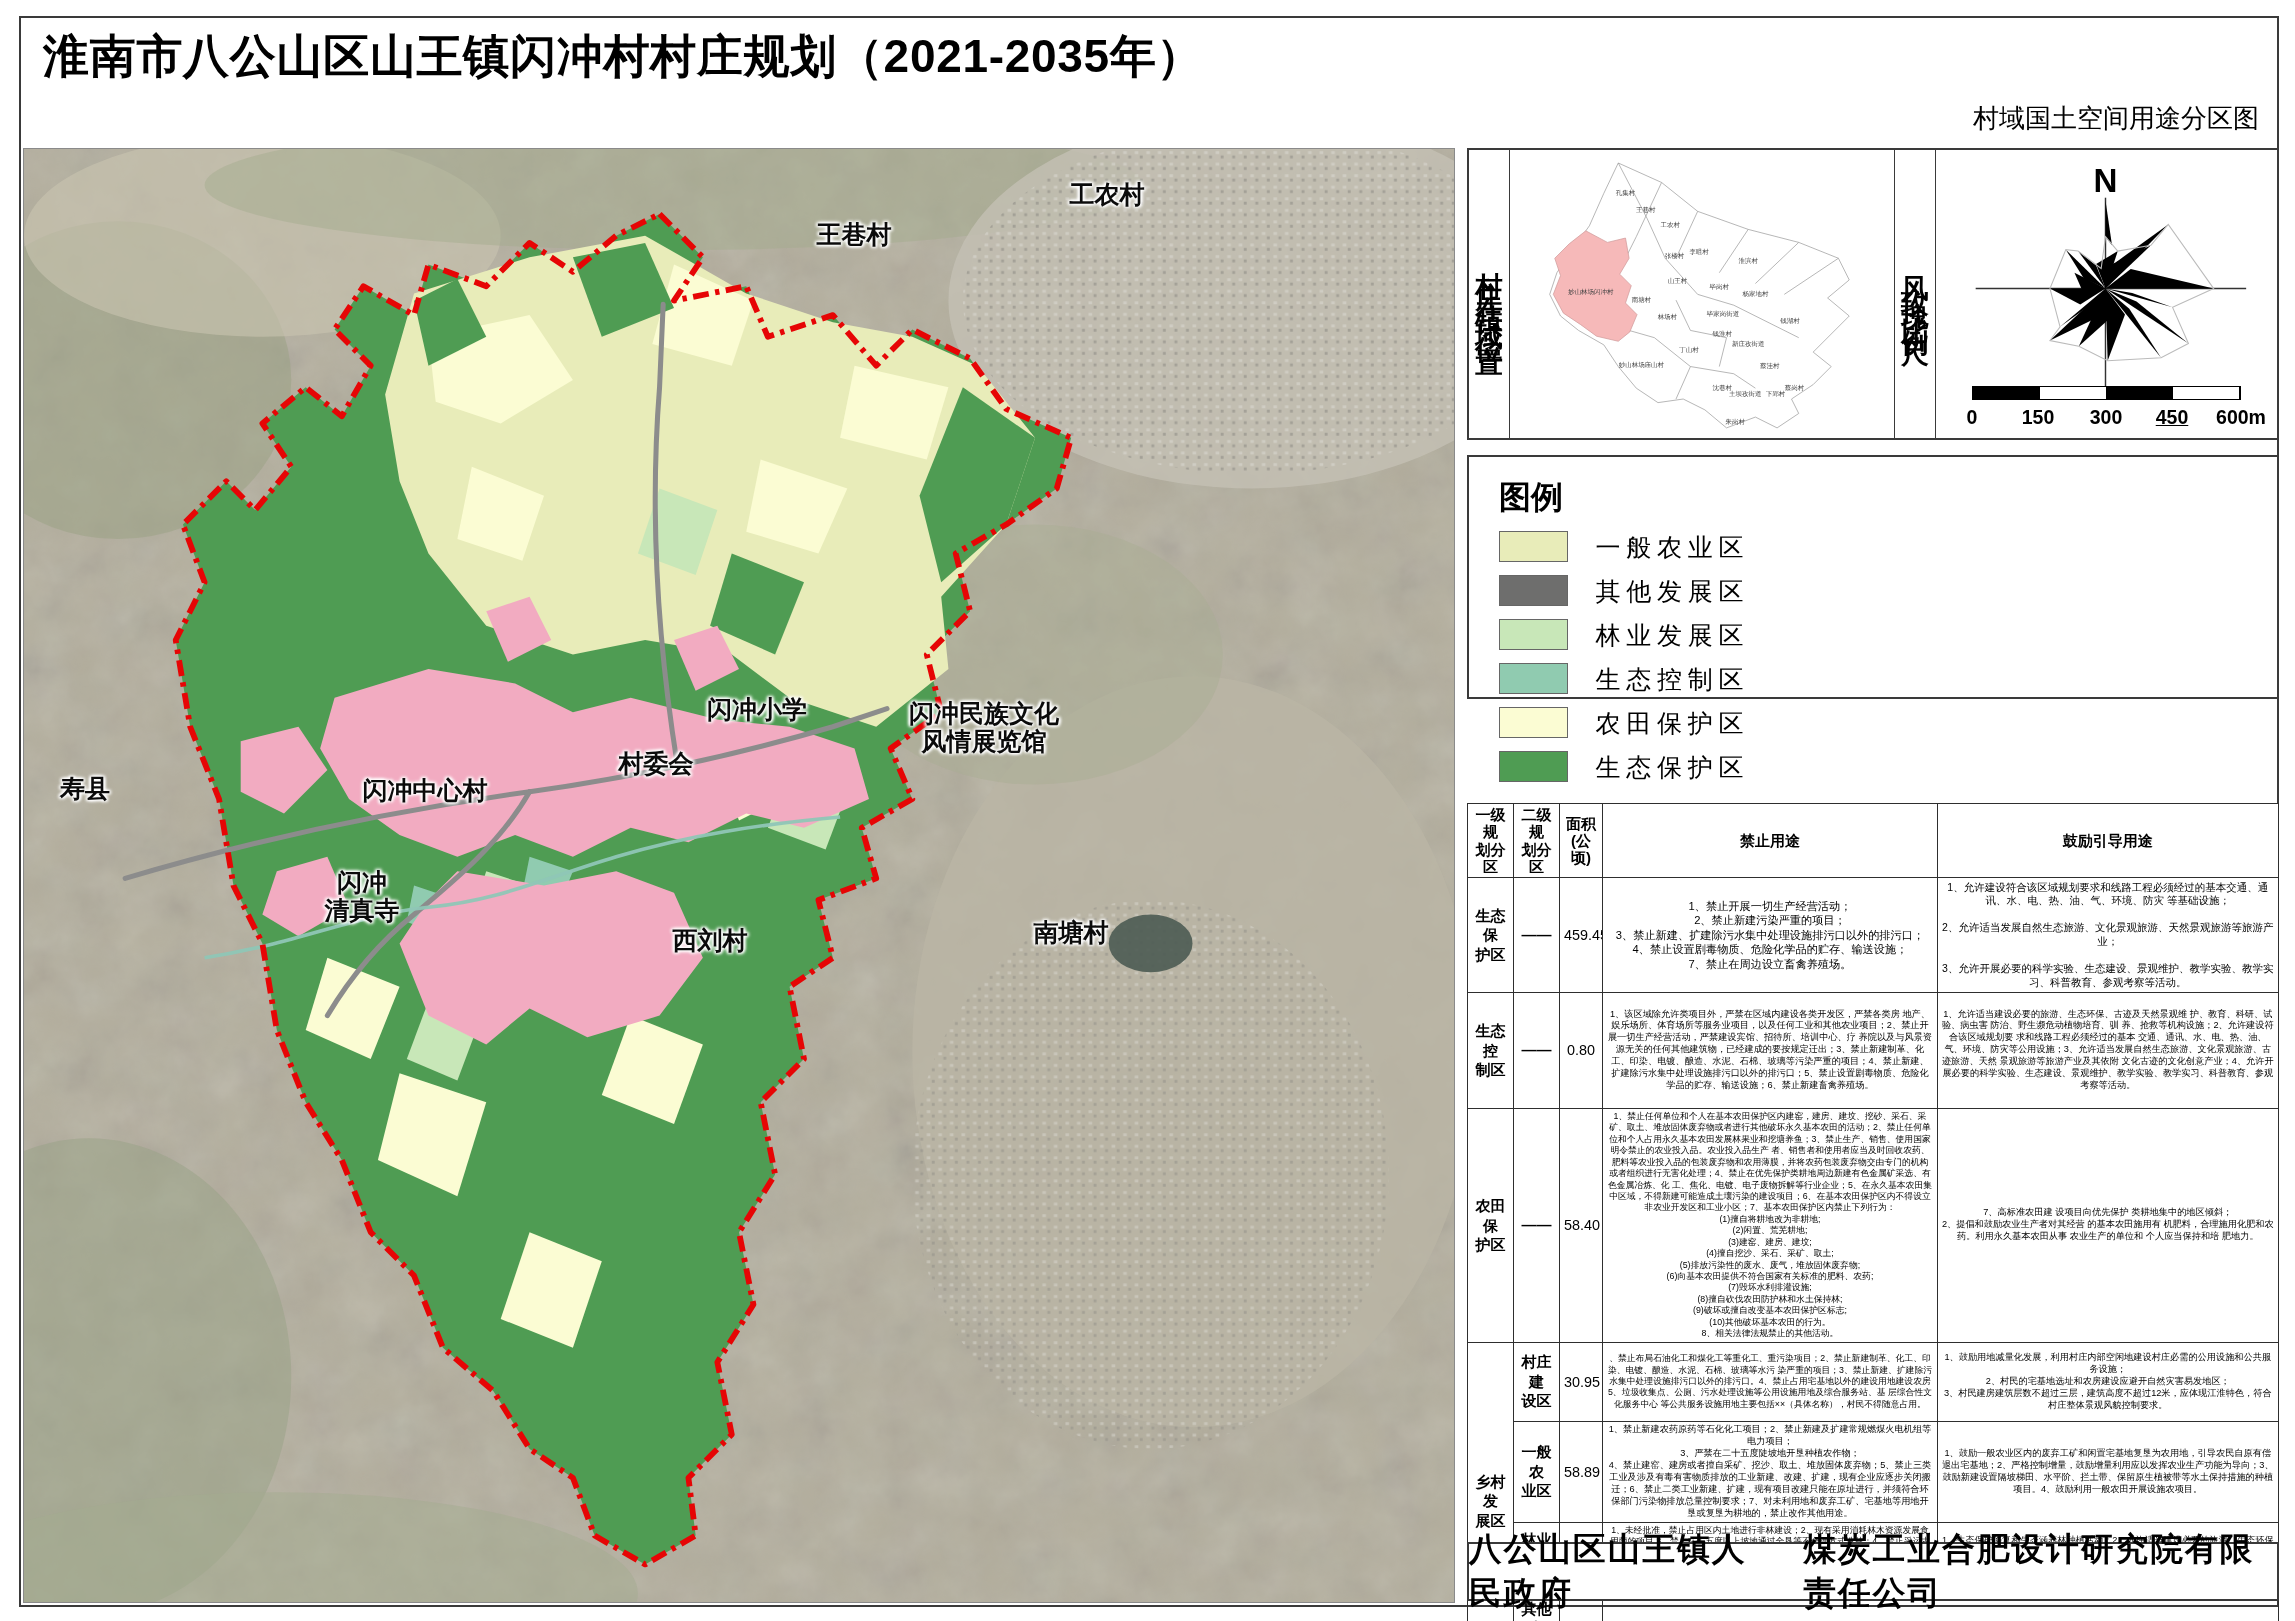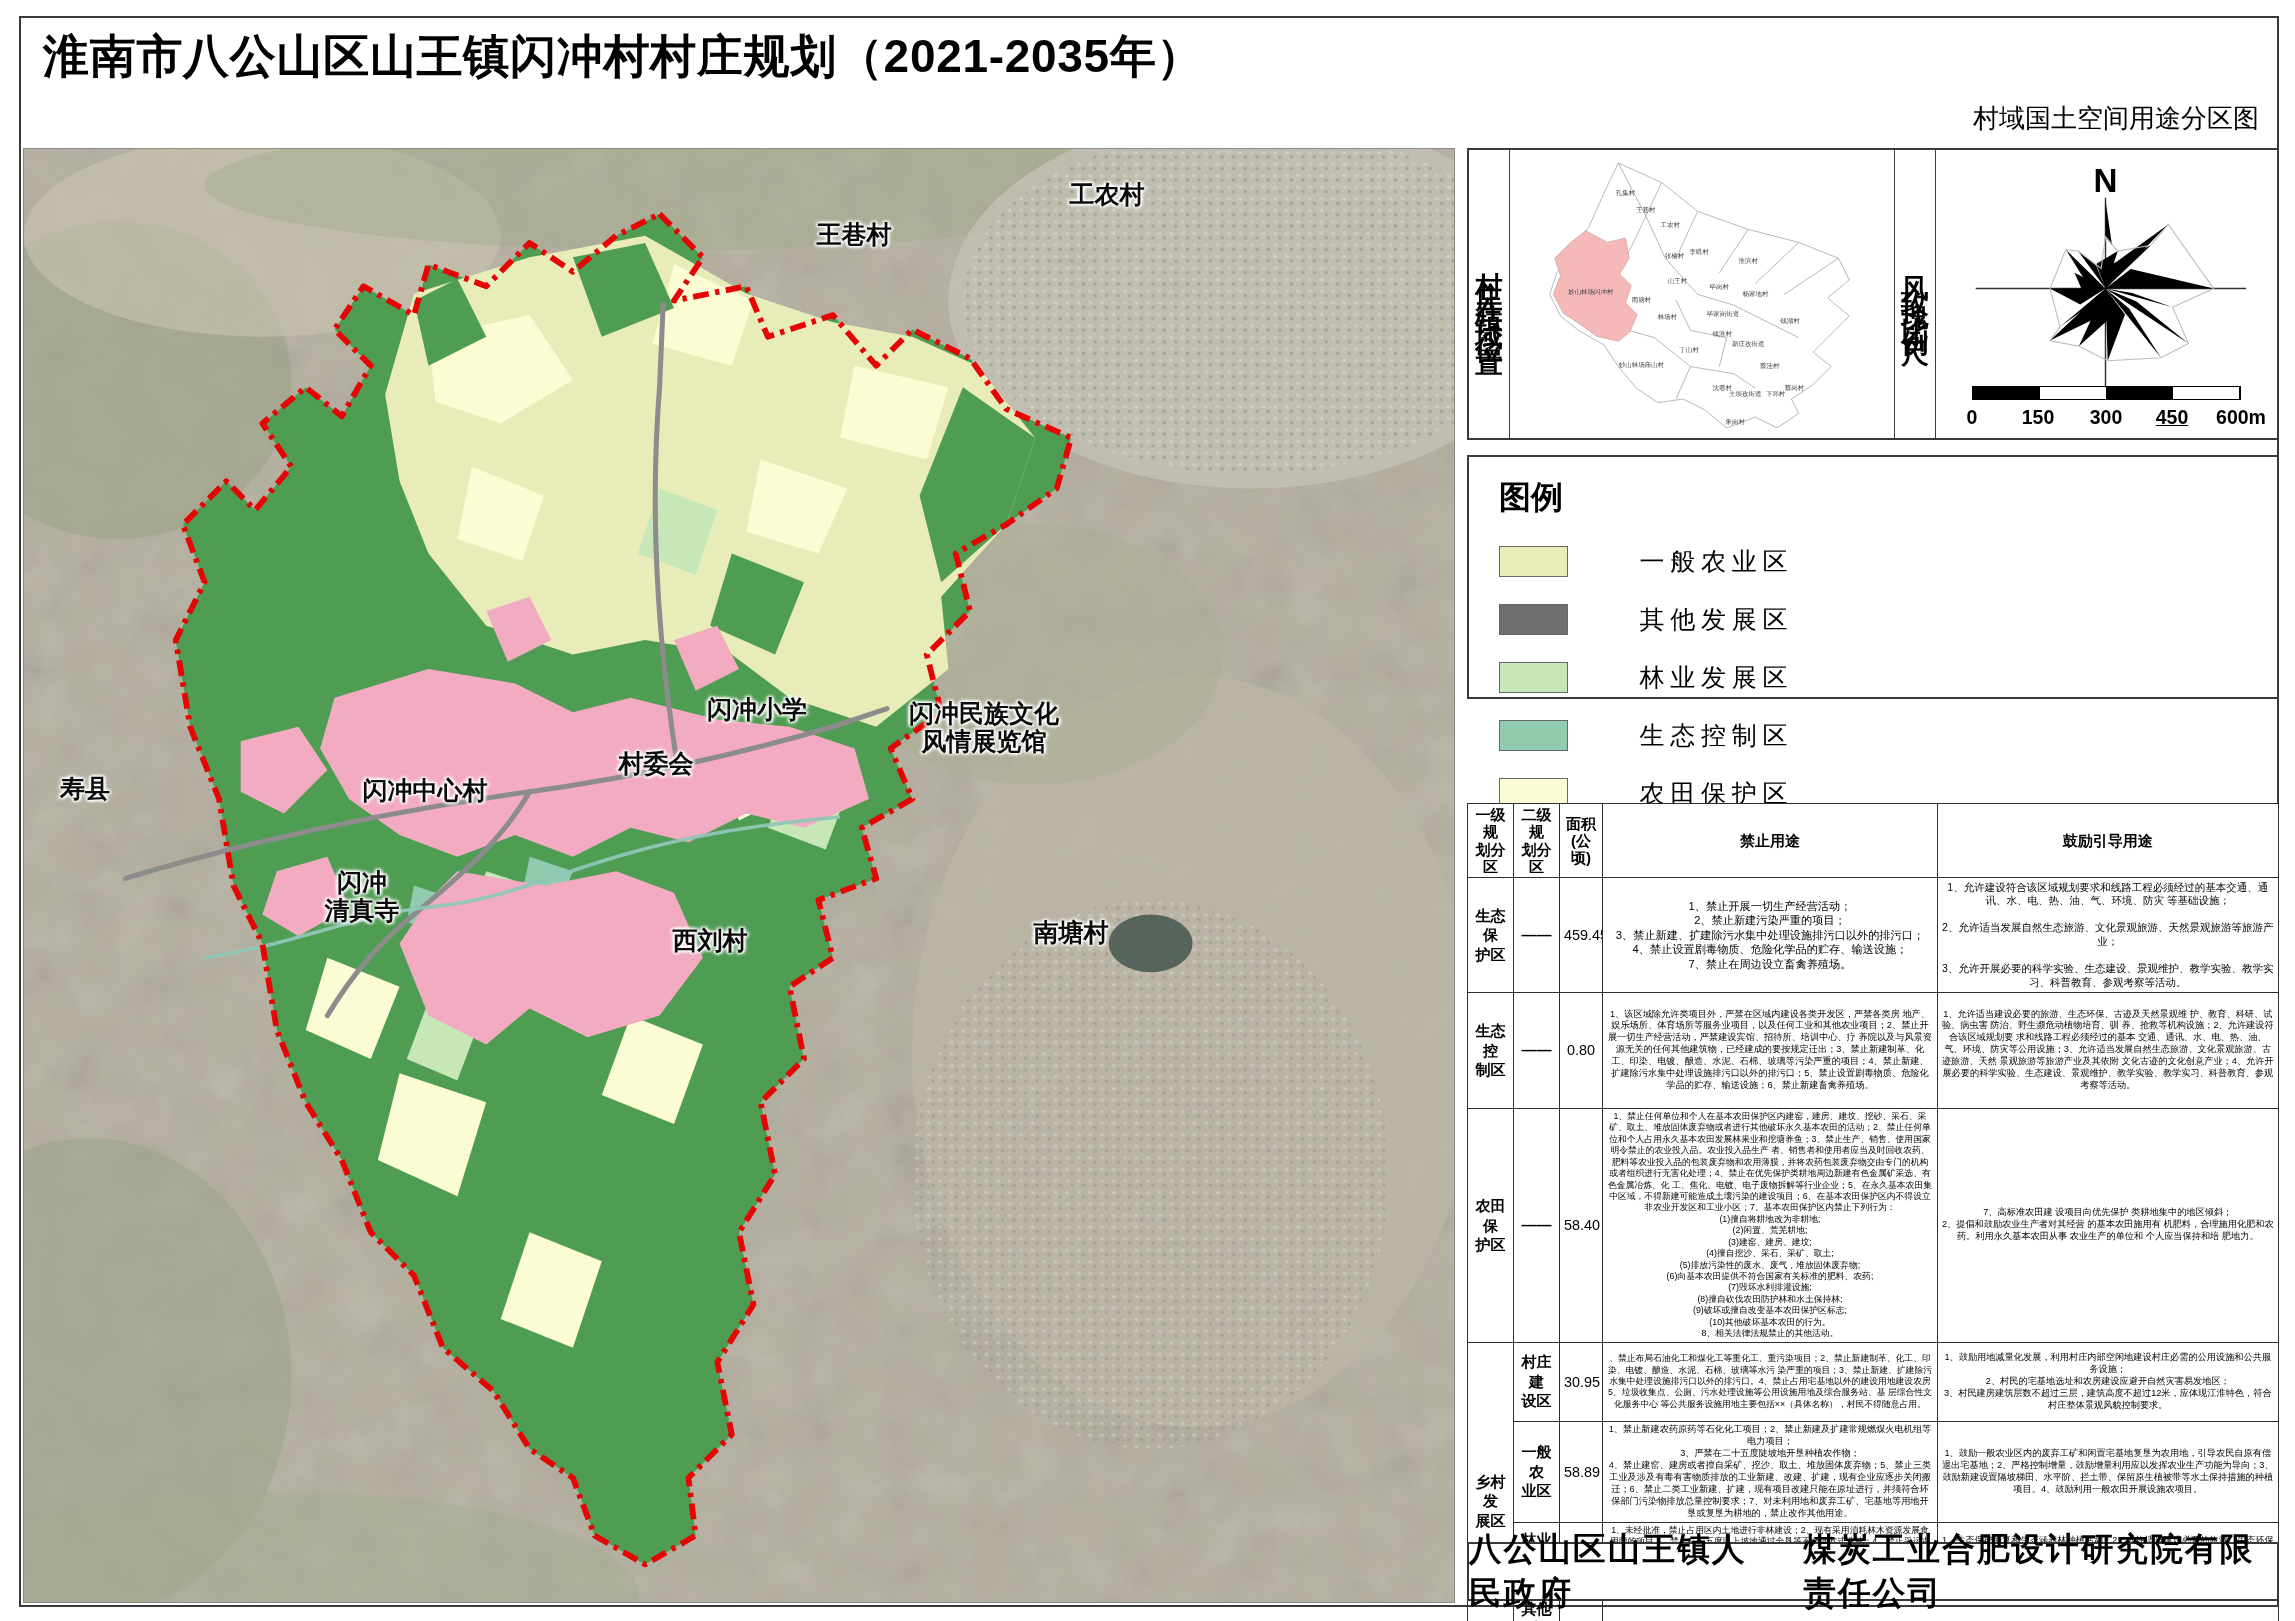--- a/index.html
+++ b/index.html
@@ -27,21 +27,21 @@
   #rosecell{flex:1 1 auto;position:relative;background:#fff;}
   #scalebar{position:absolute;left:36px;bottom:38px;width:267px;height:11.6px;border:1.4px solid #000;display:flex;}
   #scalebar div{flex:1 1 25%;}
   .sb-b{background:#000;} .sb-w{background:#fff;border-left:1.4px solid #000;border-right:1.4px solid #000;}
   #scalelabels{position:absolute;left:36px;bottom:7.2px;width:267px;height:24.6px;font-size:19.5px;font-weight:600;}
   #scalelabels span{position:absolute;transform:translateX(-50%);}
 
   
   #legend{top:455px;height:244px;padding:19px 30px;}
   #legend h2{margin:0 0 7.2px 0;font-size:32px;font-weight:800;}
-  .lgrow{display:flex;align-items:center;margin-top:25px;gap:44px;}
+  .lgrow{display:flex;margin-top:11px;}
   .swatch{width:69px;height:31px;border:1.4px solid #666;box-sizing:border-box;}
   .lglabel{font-size:25px;margin-left:27.4px;letter-spacing:5.8px;}
 
   
   #tablebox{top:803px;height:739px;padding:0;border:none;}
   table{width:100%;height:100%;border-collapse:collapse;table-layout:fixed;}
   th,td{border:1.4px solid #2e2e2e;padding:2.2px 4.3px;vertical-align:middle;text-align:center;
         overflow:hidden;box-sizing:border-box;}
   th{font-size:15px;font-weight:700;white-space:pre-line;line-height:1.15;}
   .lv{font-size:15px;font-weight:600;line-height:1.25;}

